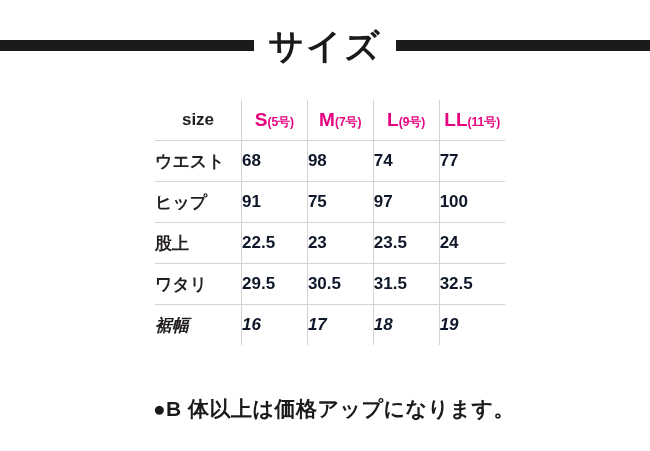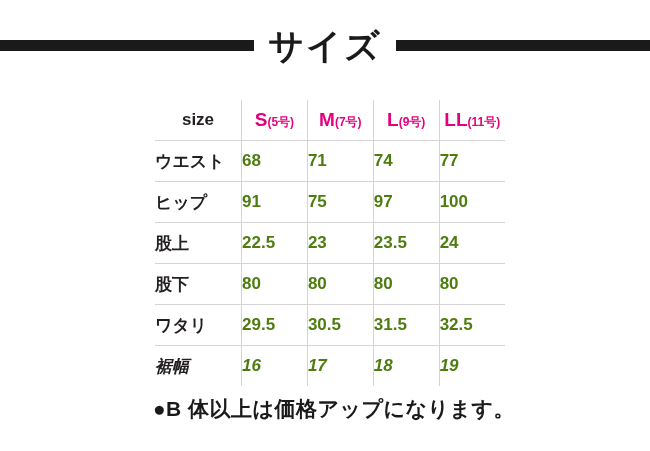--- a/index.html
+++ b/index.html
@@ -105,21 +105,21 @@
   }
 
   
   .row-label {
     font-size: 17px;
     color: #231f20;
     letter-spacing: 0px;
     white-space: nowrap;
   }
   .val {
-    color: #4d7c0f;
+    color: #0f172a;
     font-size: 17px;
   }
 
   
   .note {
     position: absolute;
     top: 395px;
     left: 0;
     width: 650px;
     text-align: center;
@@ -157,46 +157,39 @@
           </th>
           <th class="hdr-cell">
             <span class="big">LL</span><span class="small">(11号)</span>
           </th>
         </tr>
       </thead>
       <tbody>
         <tr>
           <td class="row-label">ウエスト</td>
           <td class="val">68</td>
-          <td class="val">71</td>
+          <td class="val">98</td>
           <td class="val">74</td>
           <td class="val">77</td>
         </tr>
         <tr>
           <td class="row-label">ヒップ</td>
           <td class="val">91</td>
           <td class="val">75</td>
           <td class="val">97</td>
           <td class="val">100</td>
         </tr>
         <tr>
           <td class="row-label">股上</td>
           <td class="val">22.5</td>
           <td class="val">23</td>
           <td class="val">23.5</td>
           <td class="val">24</td>
         </tr>
         <tr>
-          <td class="row-label">股下</td>
-          <td class="val">80</td>
-          <td class="val">80</td>
-          <td class="val">80</td>
-          <td class="val">80</td>
-        </tr>
-        <tr>
           <td class="row-label">ワタリ</td>
           <td class="val">29.5</td>
           <td class="val">30.5</td>
           <td class="val">31.5</td>
           <td class="val">32.5</td>
         </tr>
         <tr>
           <td class="row-label">裾幅</td>
           <td class="val">16</td>
           <td class="val">17</td>

